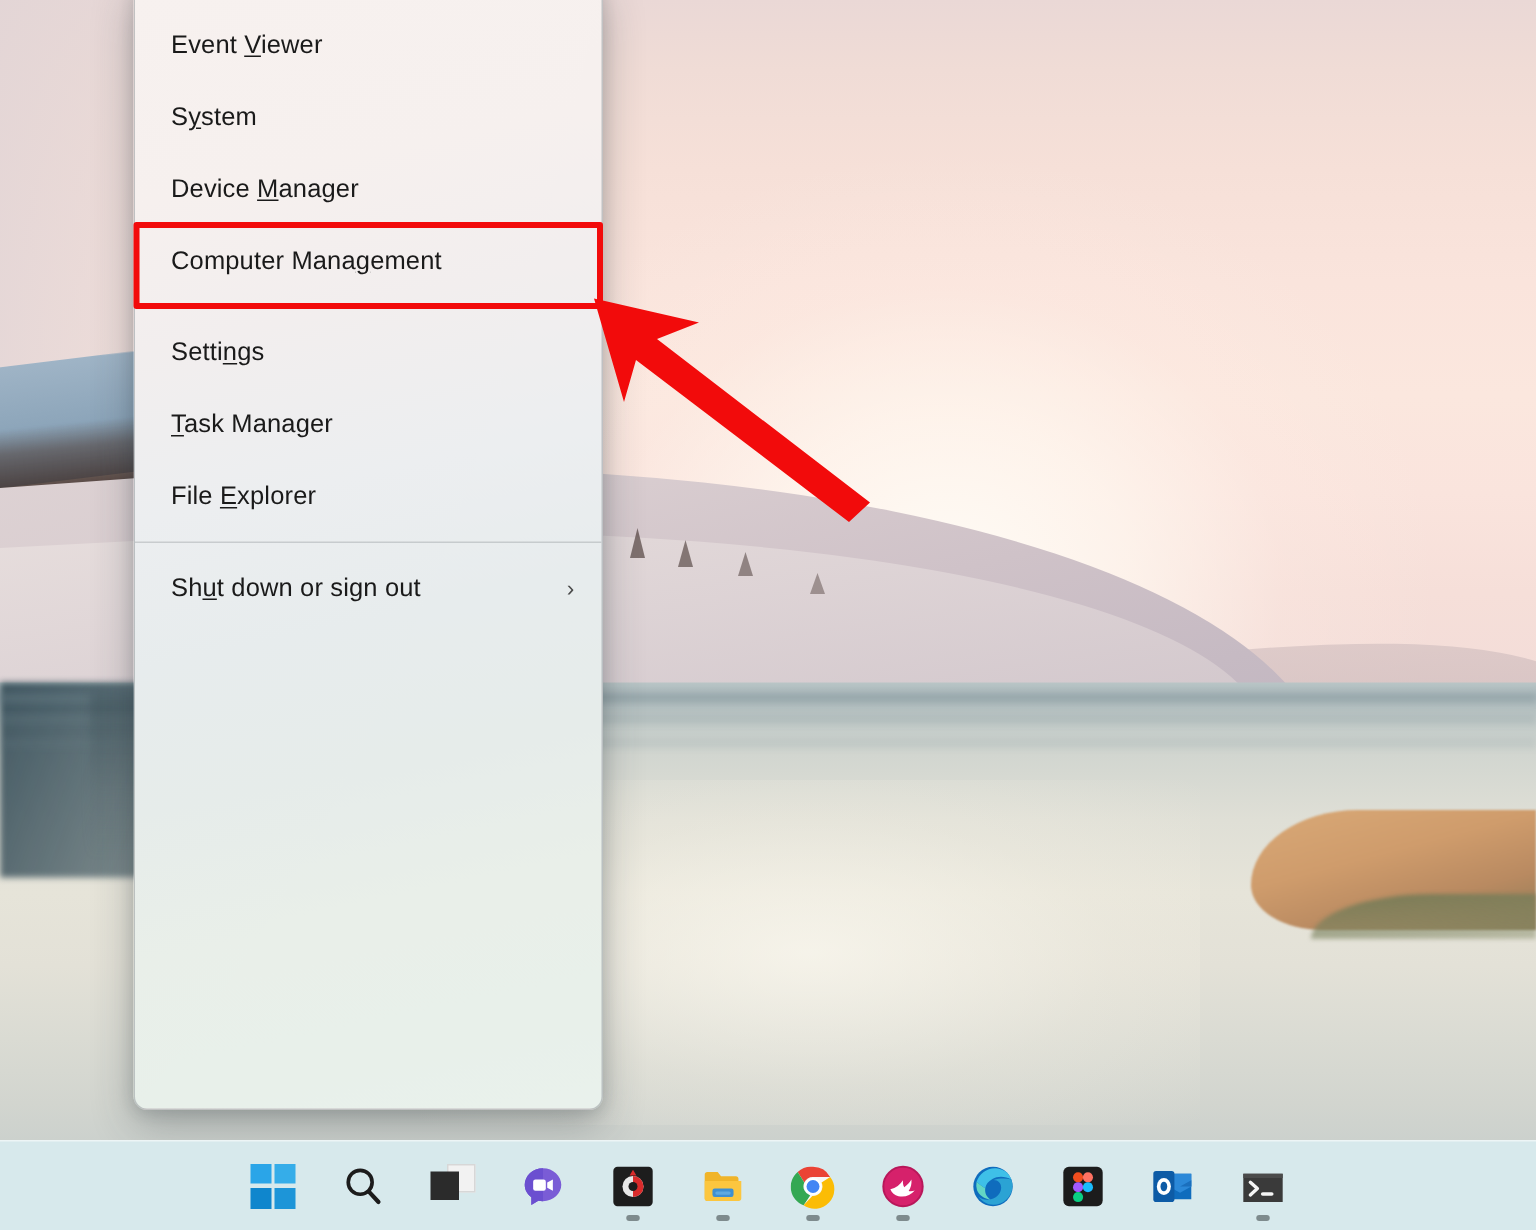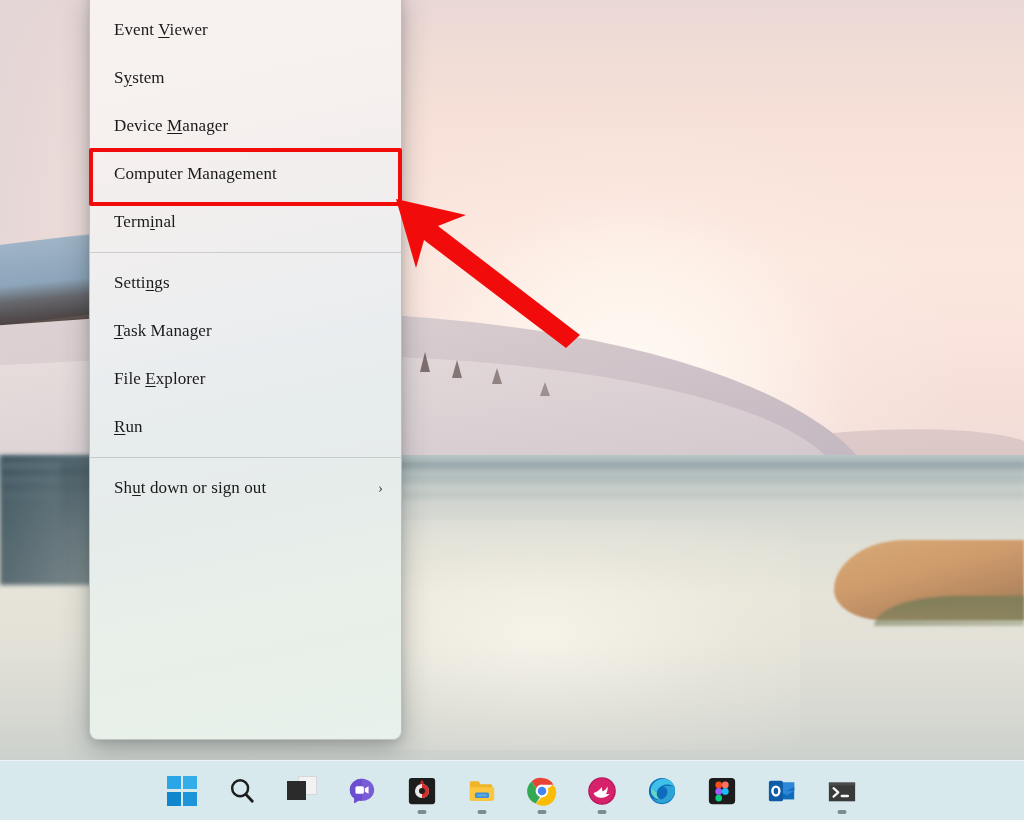--- a/index.html
+++ b/index.html
@@ -166,21 +166,21 @@
       #e7eced 56%,
       #e6ecea 68%,
       #e9efe9 80%,
       #e8f0ea 92%,
       #e9f1ec 100%);
     border:1px solid rgba(150,155,158,.55);
     border-top:none;
     box-shadow:0 10px 28px rgba(40,50,55,.30), 0 2px 10px rgba(40,50,55,.16);
     overflow:hidden;
   }
-  .menu-list { padding:0;font-family:Liberation Serif, serif; }
+  .menu-list { padding:0; }
   .menu-item {
     height:48px; display:flex; align-items:center; justify-content:space-between;
     padding:0 18px 0 24px;
     font-size:17px; color:#1a1a1a; letter-spacing:.1px;
     cursor:default; white-space:nowrap;
   }
   .menu-item .lbl u { text-decoration:underline; text-underline-offset:2px; }
   .menu-sep {
     height:1px; margin:6px 0; background:rgba(120,125,128,.30);
   }
@@ -241,35 +241,29 @@
       </div>
       <div class="menu-item">
         <span class="lbl">S<u>y</u>stem</span>
       </div>
       <div class="menu-item">
         <span class="lbl">Device <u>M</u>anager</span>
       </div>
       <div class="menu-item">
         <span class="lbl">Computer Mana<u>g</u>ement</span>
       </div>
-      <div class="menu-item">
-        <span class="lbl">Term<u>i</u>nal</span>
-      </div>
       <div class="menu-sep"></div>
       <div class="menu-item">
         <span class="lbl">Setti<u>n</u>gs</span>
       </div>
       <div class="menu-item">
         <span class="lbl"><u>T</u>ask Manager</span>
       </div>
       <div class="menu-item">
         <span class="lbl">File <u>E</u>xplorer</span>
-      </div>
-      <div class="menu-item">
-        <span class="lbl"><u>R</u>un</span>
       </div>
       <div class="menu-sep"></div>
       <div class="menu-item">
         <span class="lbl">Sh<u>u</u>t down or sign out</span>
         <span class="chev">›</span>
       </div>
     </div>
 </div>
 
 <div id="hl-box"></div>

